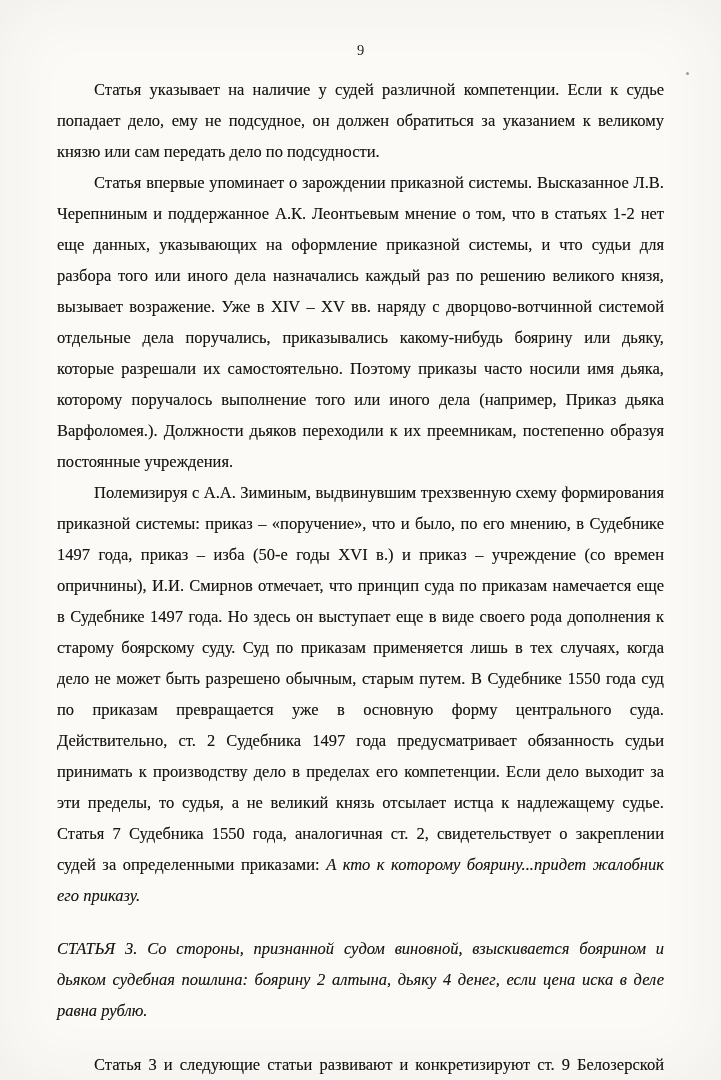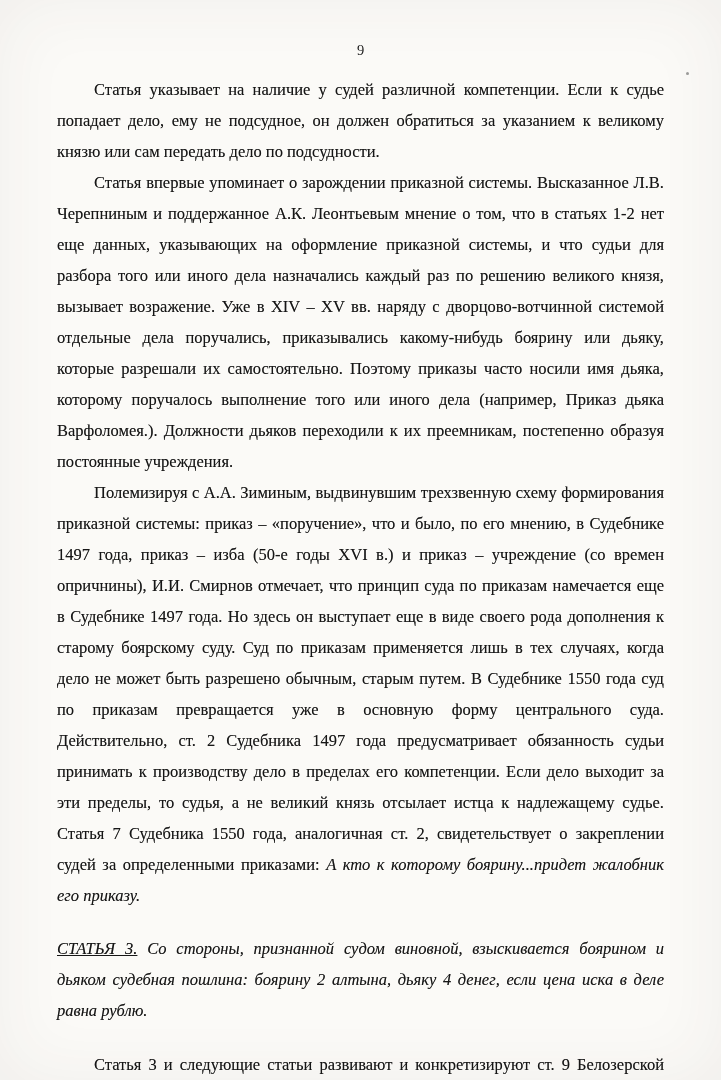--- a/index.html
+++ b/index.html
@@ -46,21 +46,20 @@
   .indent {
     text-indent: 37px;
   }
   .article {
     font-style: italic;
     margin-top: 22px;
     margin-bottom: 23px;
     text-indent: 0;
   }
   .article-label {
-    text-decoration: underline;
   }
   .inline-quote {
     font-style: italic;
   }
   .scan-speck {
     position: absolute;
     top: 72px;
     right: 32px;
     width: 3px;
     height: 3px;

